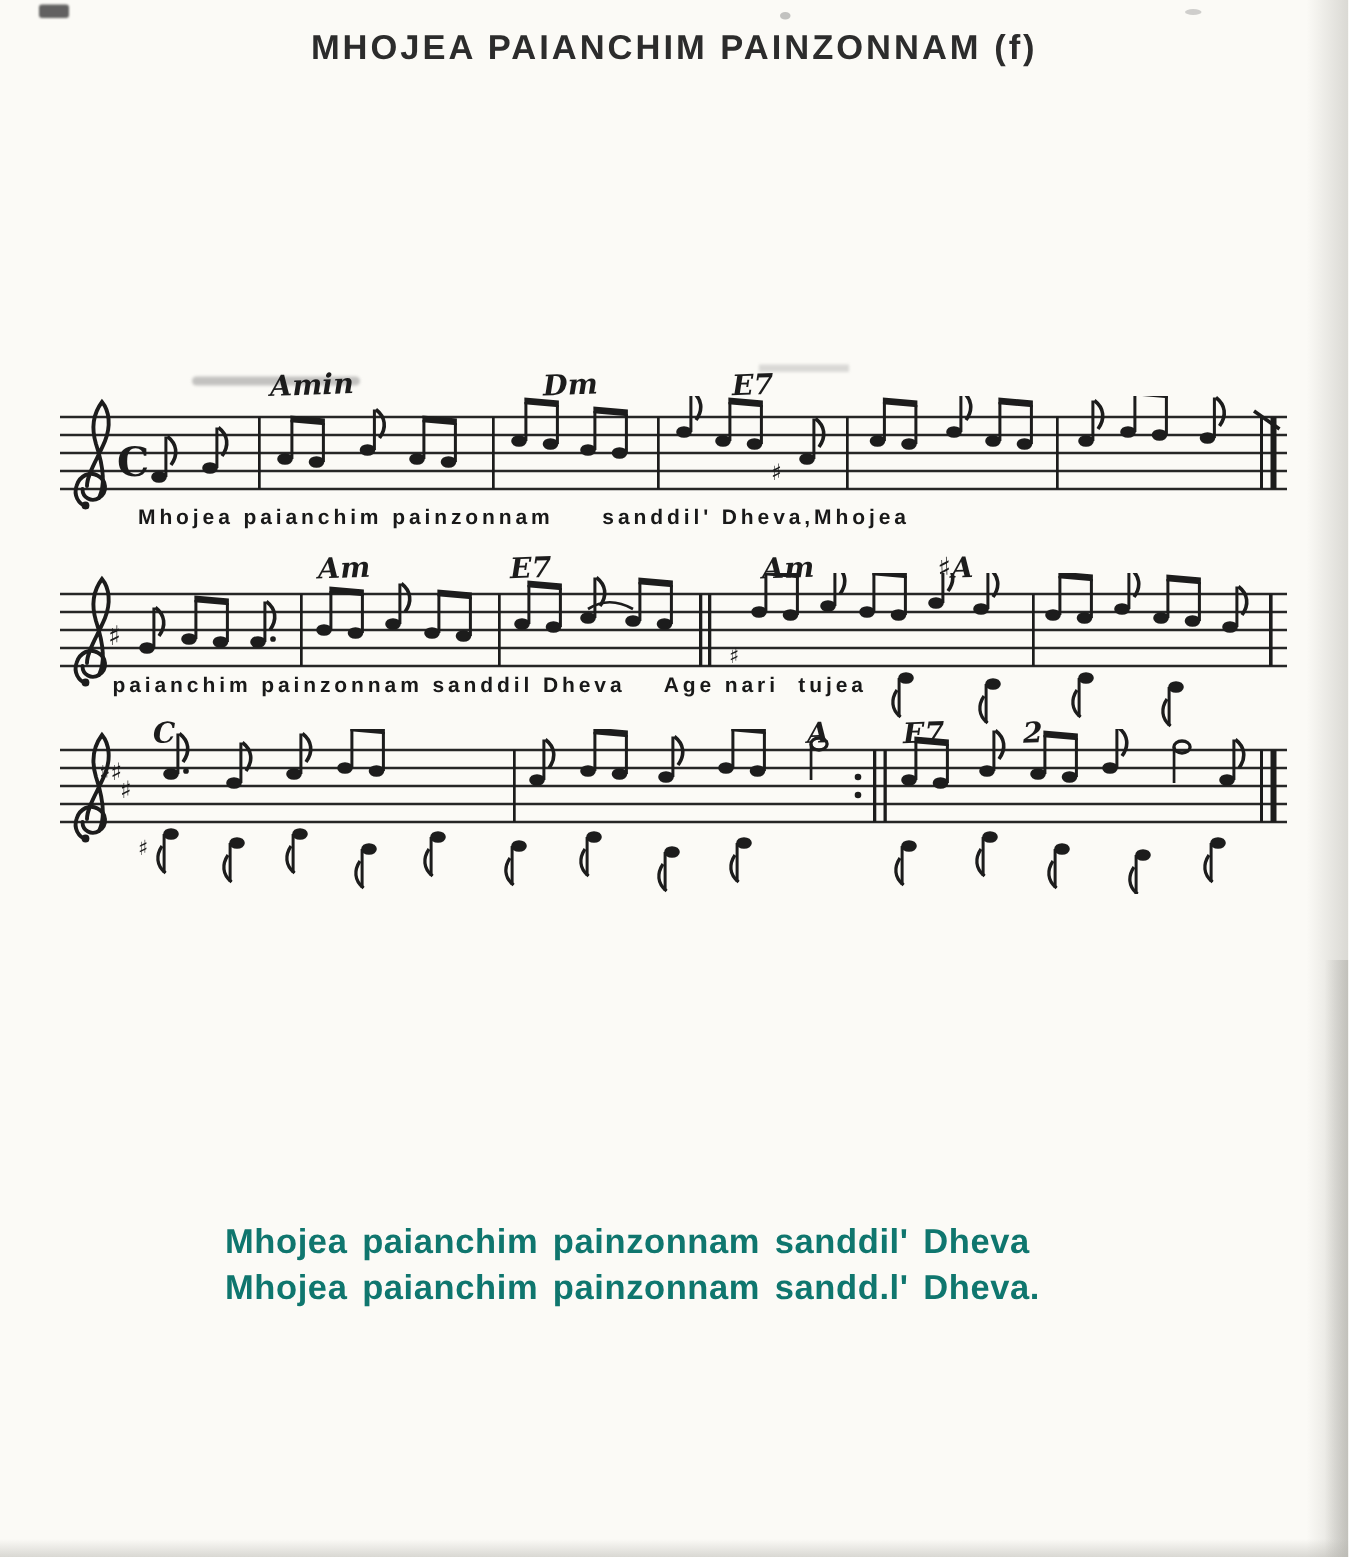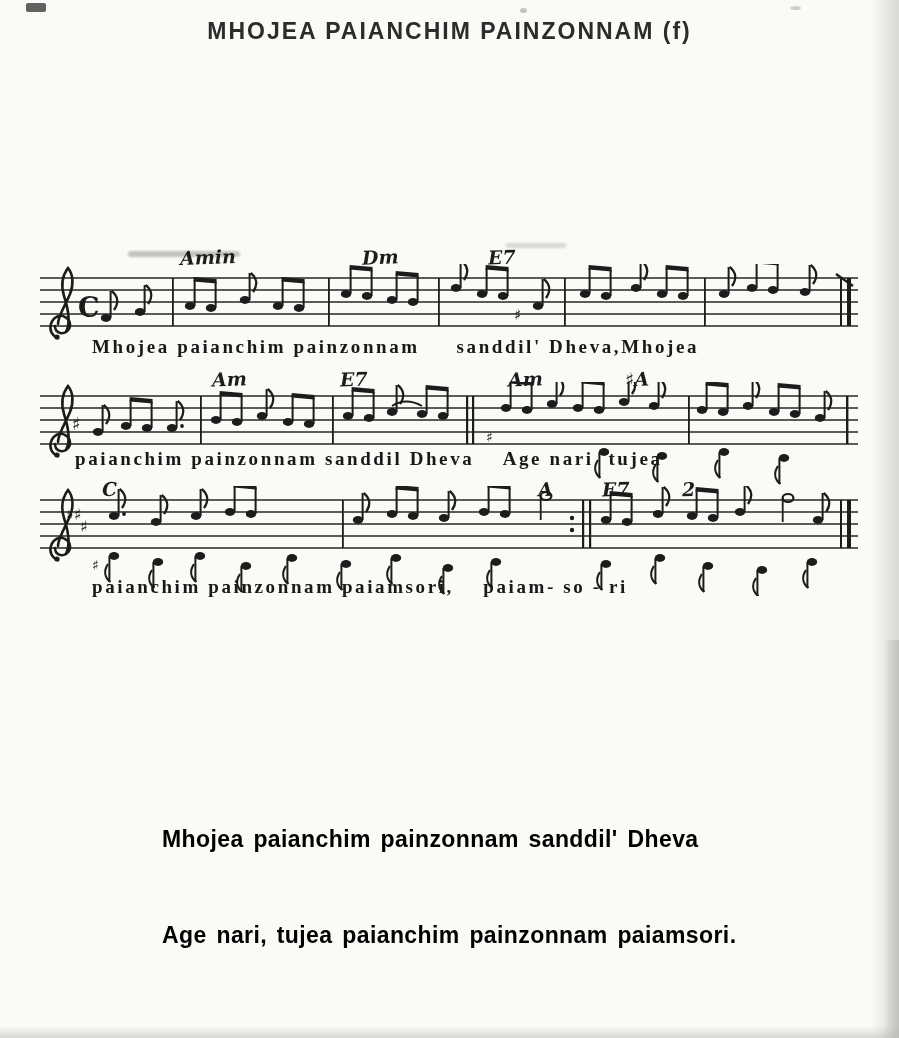--- a/index.html
+++ b/index.html
@@ -33,28 +33,28 @@
   .crow.c1{top:6px}.crow.c2{top:128px}.crow.c3{top:238px}
   .chord{
     position:absolute;top:0;font-family:"DejaVu Serif",serif;
     font-style:italic;font-weight:bold;font-size:19px;color:#1c1c1c;
     transform:rotate(-2deg);white-space:pre;
   }
   .stave{position:absolute;left:0;}
   .sv1{top:24px}.sv2{top:142px}.sv3{top:246px}
   .lyric{
     position:absolute;white-space:pre;
-    font-family:Liberation Serif, serif;font-weight:bold;
-    font-size:19px;letter-spacing:2.6px;color:#191919;
+    font-family:Liberation Sans, sans-serif;font-weight:bold;
+    font-size:14px;letter-spacing:2.6px;color:#191919;
   }
   .ly1{top:96px;left:52px}.ly2{top:208px;left:35px}.ly3{top:336px;left:52px}
 
   .verse{position:absolute;left:150px;top:812px;width:640px;}
-  .verse p{margin:12px;font-size:23px;font-weight:bold;line-height:31px;
-    letter-spacing:.4px;word-spacing:3px;color:#000000;}
+  .verse p{margin:0;font-size:23px;font-weight:bold;line-height:31px;
+    letter-spacing:.4px;word-spacing:3px;color:#0f766e;}
   .vgap{height:41px;}
 </style>
 </head>
 <body>
 
 <div class="page">
 
   <div class="smudge sm1"></div>
   <div class="smudge sm2"></div>
   <div class="smudge sm3"></div>
@@ -268,25 +268,24 @@
           <use href="#ned" x="408" y="82"></use>
           <use href="#ned" x="456" y="76"></use>
         <use href="#ned" x="566" y="78"></use>
           <use href="#ned" x="620" y="72"></use>
           <use href="#ned" x="668" y="80"></use>
         <use href="#ned" x="722" y="84"></use>
           <use href="#ned" x="772" y="76"></use>
       </g>
     </svg>
 
-    <div class="lyric ly3">paianchim painzonnam paiamsori,    paiam- so - ri</div>
   </div>
 
   <div class="verse">
     <p>Mhojea paianchim painzonnam sanddil' Dheva</p>
+    <p>Mhojea paianchim painzonnam sandd.l' Dheva.</p>
     <div class="vgap"></div>
-    <p>Age nari, tujea paianchim painzonnam paiamsori.</p>
   </div>
 
   <div class="edge-right"></div>
   <div class="edge-right-low"></div>
   <div class="edge-bottom"></div>
 </div>
 
 </body></html>

